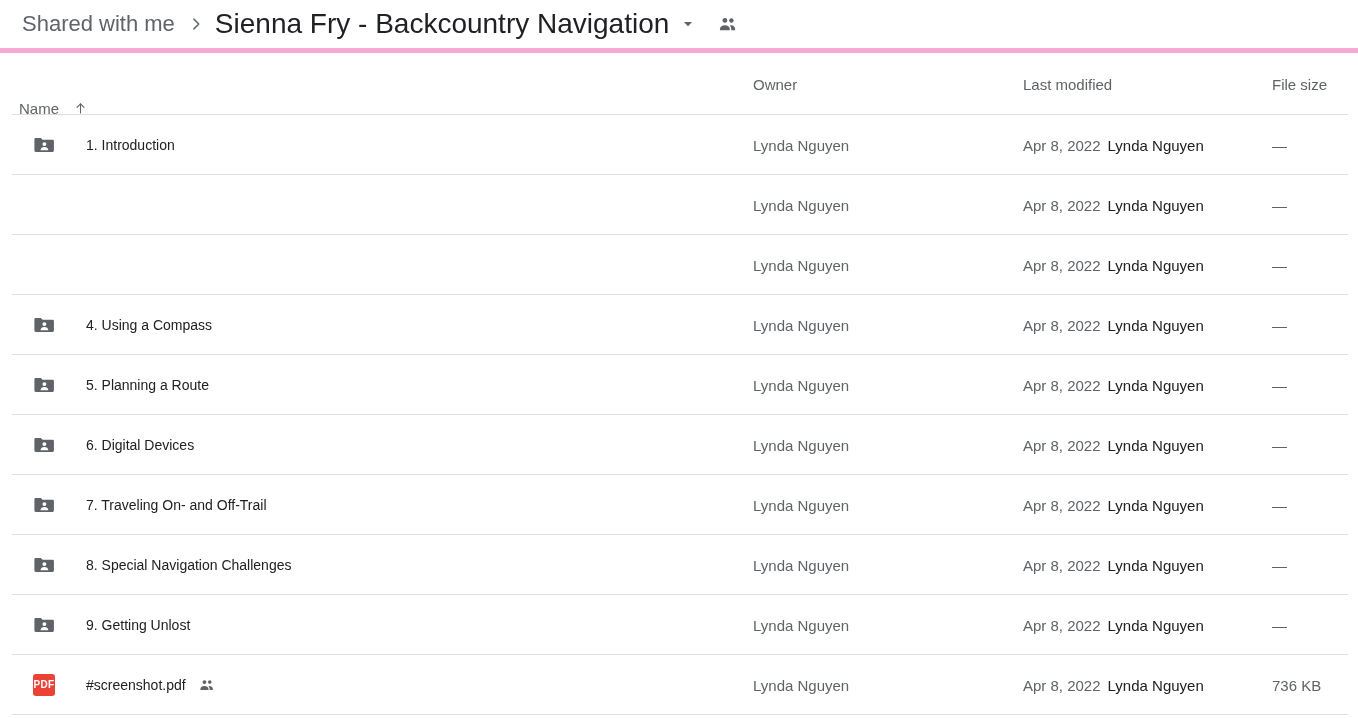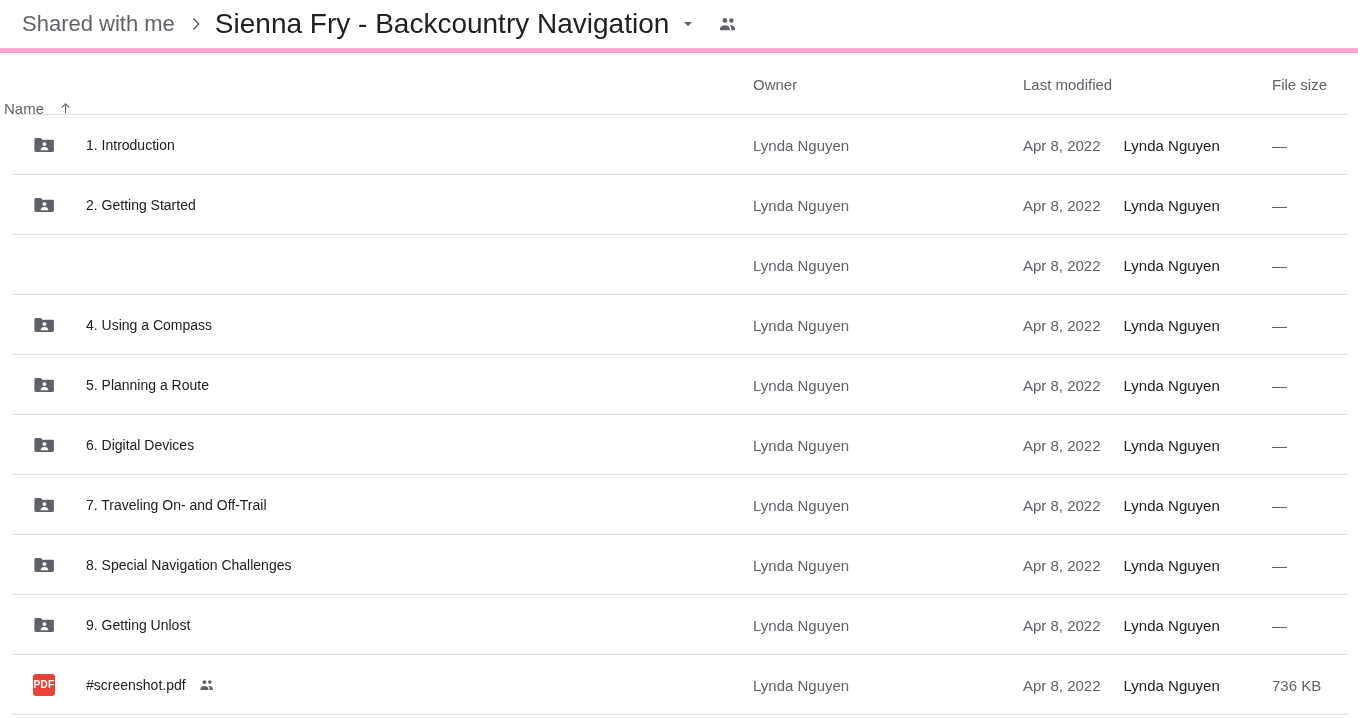--- a/index.html
+++ b/index.html
@@ -79,21 +79,21 @@
     height: 1px;
     background: #e0e0e0;
   }
   .th {
     font-size: 15px;
     color: #5f6368;
     white-space: nowrap;
   }
   .th-name {
     position: absolute;
-    left: 4px;
+    left: 19px;
     display: flex;
     align-items: center;
     cursor: pointer;
     margin-top: 48px;
   }
   .sort-arrow {
     margin-left: 14px;
     display: inline-flex;
     align-items: center;
   }
@@ -120,21 +120,21 @@
   .cell {
     position: absolute;
     top: 0;
     height: 60px;
     display: flex;
     align-items: center;
     white-space: nowrap;
   }
   .cell-name { left: 32px; }
   .cell-owner { left: 753px; font-size: 15px; color: #5f6368; }
-  .cell-modified { left: 1023px; font-size: 15px; gap: 16px; }
+  .cell-modified { left: 1023px; font-size: 15px; }
   .cell-size { left: 1272px; font-size: 15px; color: #5f6368; }
 
   .name-text {
     margin-left: 30px;
     font-size: 14px;
     color: #202124;
   }
   .name-shared-icon {
     margin-left: 12px;
     display: inline-flex;
@@ -232,31 +232,20 @@
     </div>
     <div class="cell cell-owner js-owner">Lynda Nguyen</div>
     <div class="cell cell-modified">
       <span class="mod-date js-date">Apr 8, 2022</span>
       <span class="mod-user js-by">Lynda Nguyen</span>
     </div>
     <div class="cell cell-size js-size">—</div>
   </div>
 
   <div class="row">
-    <div class="cell cell-name">
-      <span class="icon-wrap js-icon">
-            <svg width="24" height="24" viewBox="0 0 24 24" aria-hidden="true">
-              <path d="M2.4 6.2a1.3 1.3 0 0 1 1.3-1.3h5.1l1.7 1.8h10.1a1.3 1.3 0 0 1 1.3 1.3v9.6a1.3 1.3 0 0 1-1.3 1.3H3.7a1.3 1.3 0 0 1-1.3-1.3z" fill="#5f6368"></path>
-              <circle cx="12.4" cy="11.1" r="1.95" fill="#ffffff"></circle>
-              <path d="M8.5 17.3c0-2.2 1.8-3.4 3.9-3.4s3.9 1.2 3.9 3.4z" fill="#ffffff"></path>
-            </svg>
-          </span>
-      <span class="name-text js-name">2. Getting Started</span>
-
-    </div>
     <div class="cell cell-owner js-owner">Lynda Nguyen</div>
     <div class="cell cell-modified">
       <span class="mod-date js-date">Apr 8, 2022</span>
       <span class="mod-user js-by">Lynda Nguyen</span>
     </div>
     <div class="cell cell-size js-size">—</div>
   </div>
 
   <div class="row">
     <div class="cell cell-owner js-owner">Lynda Nguyen</div>

